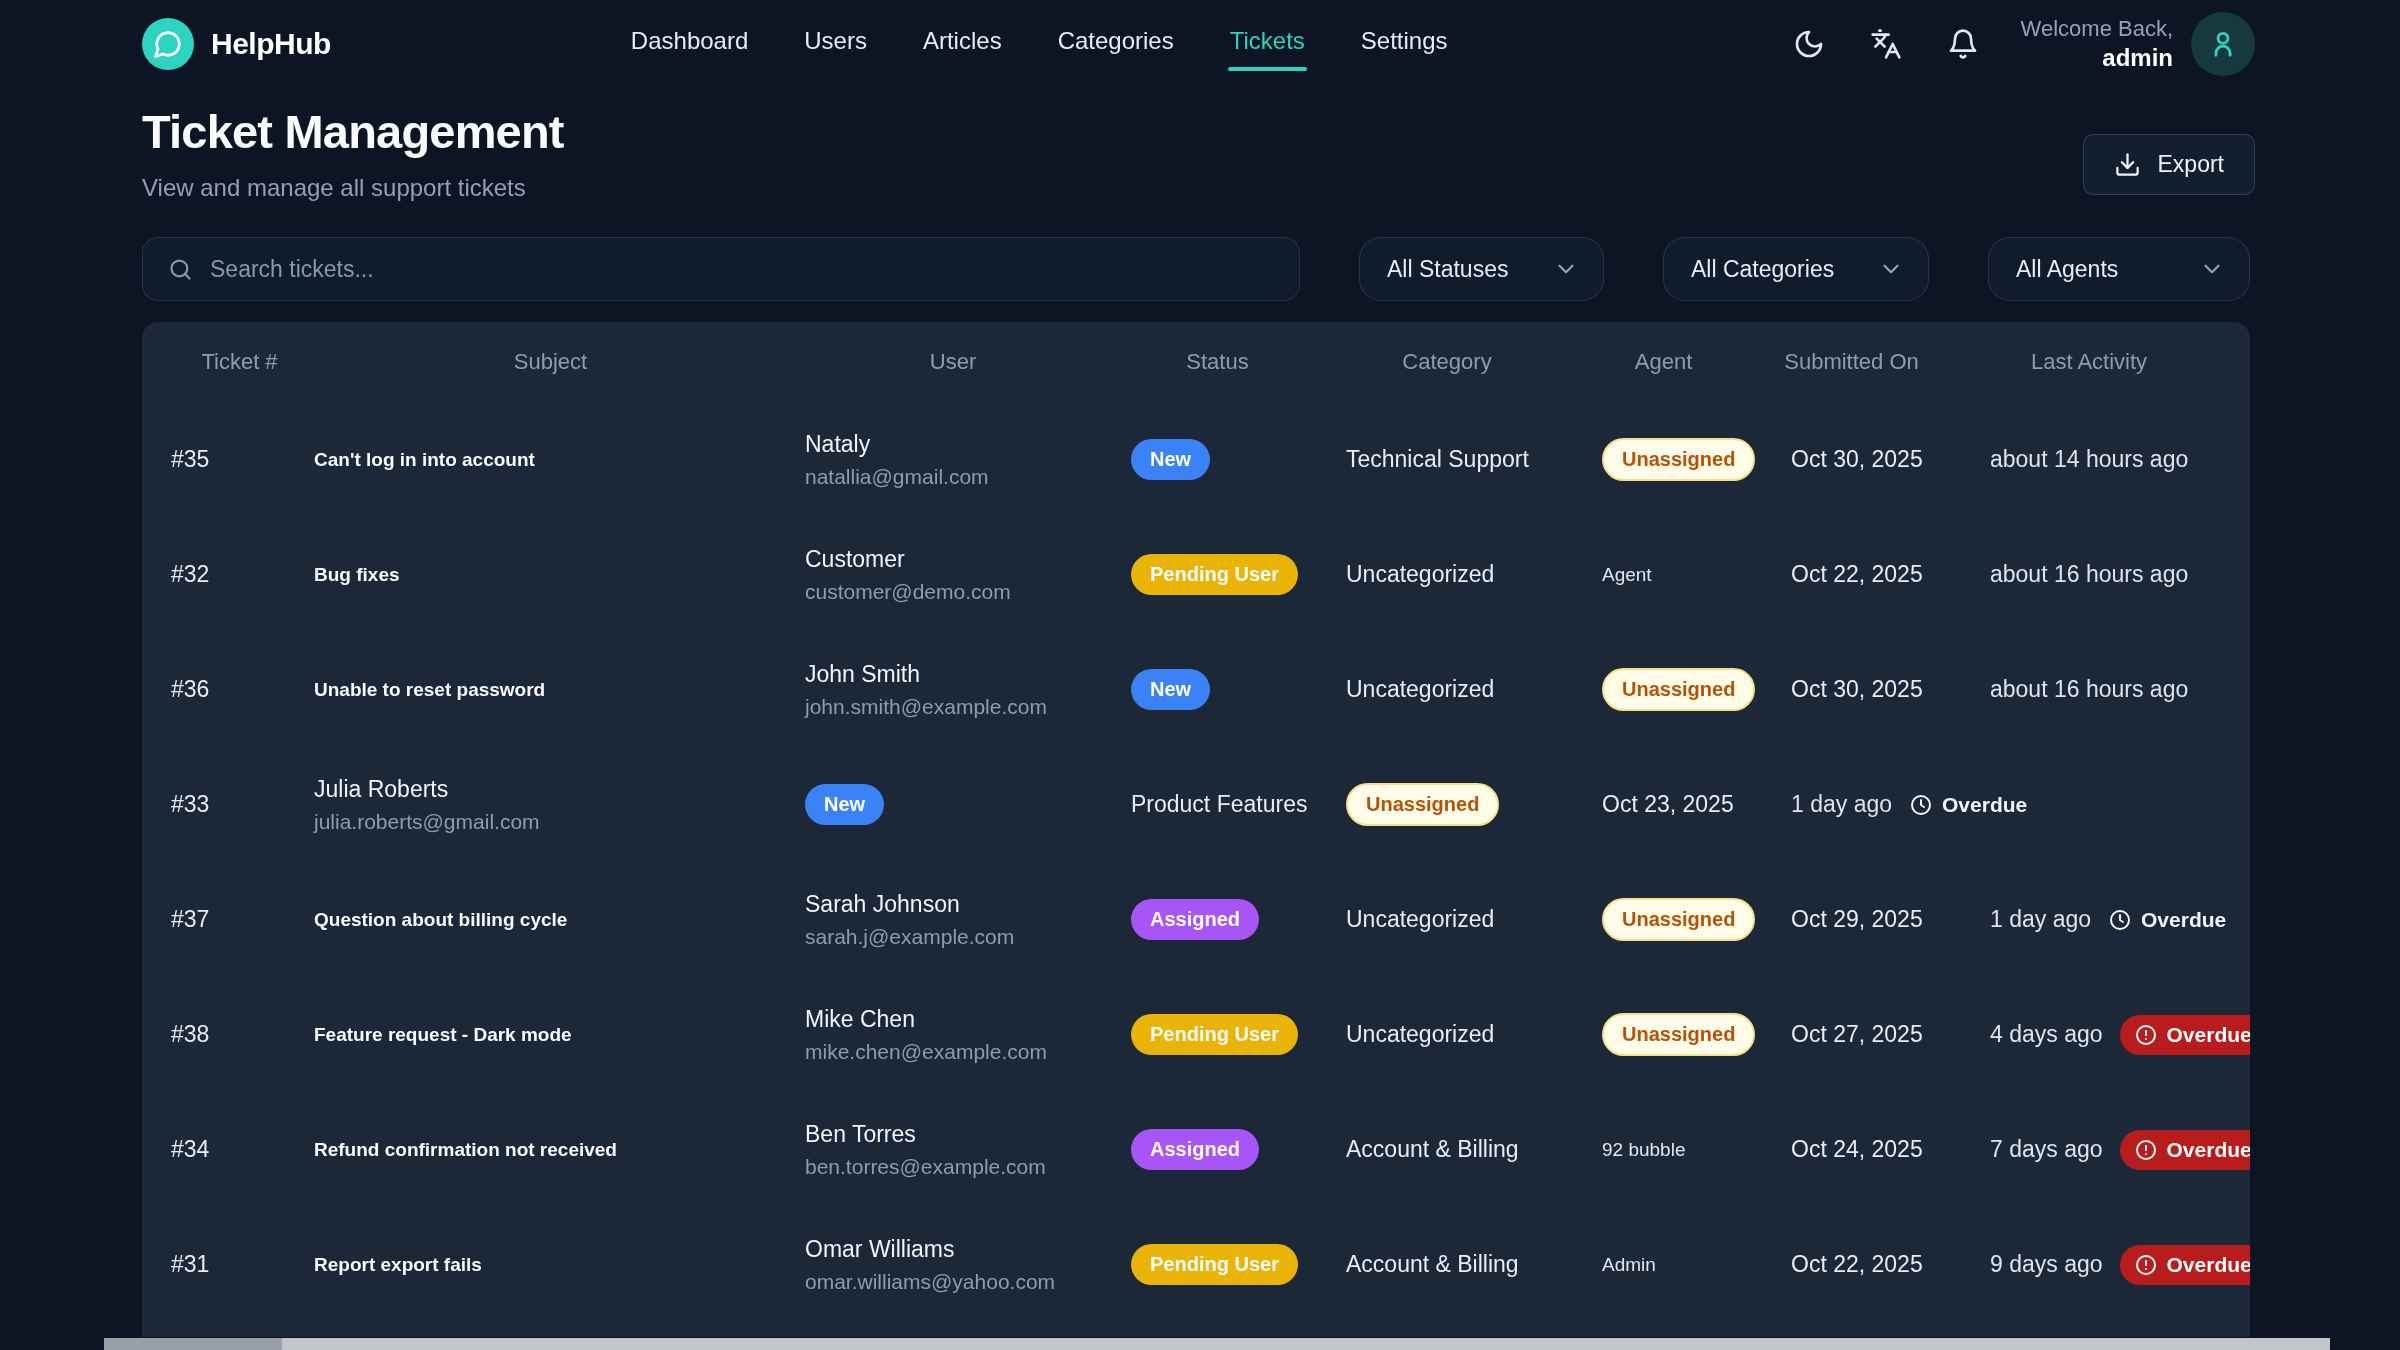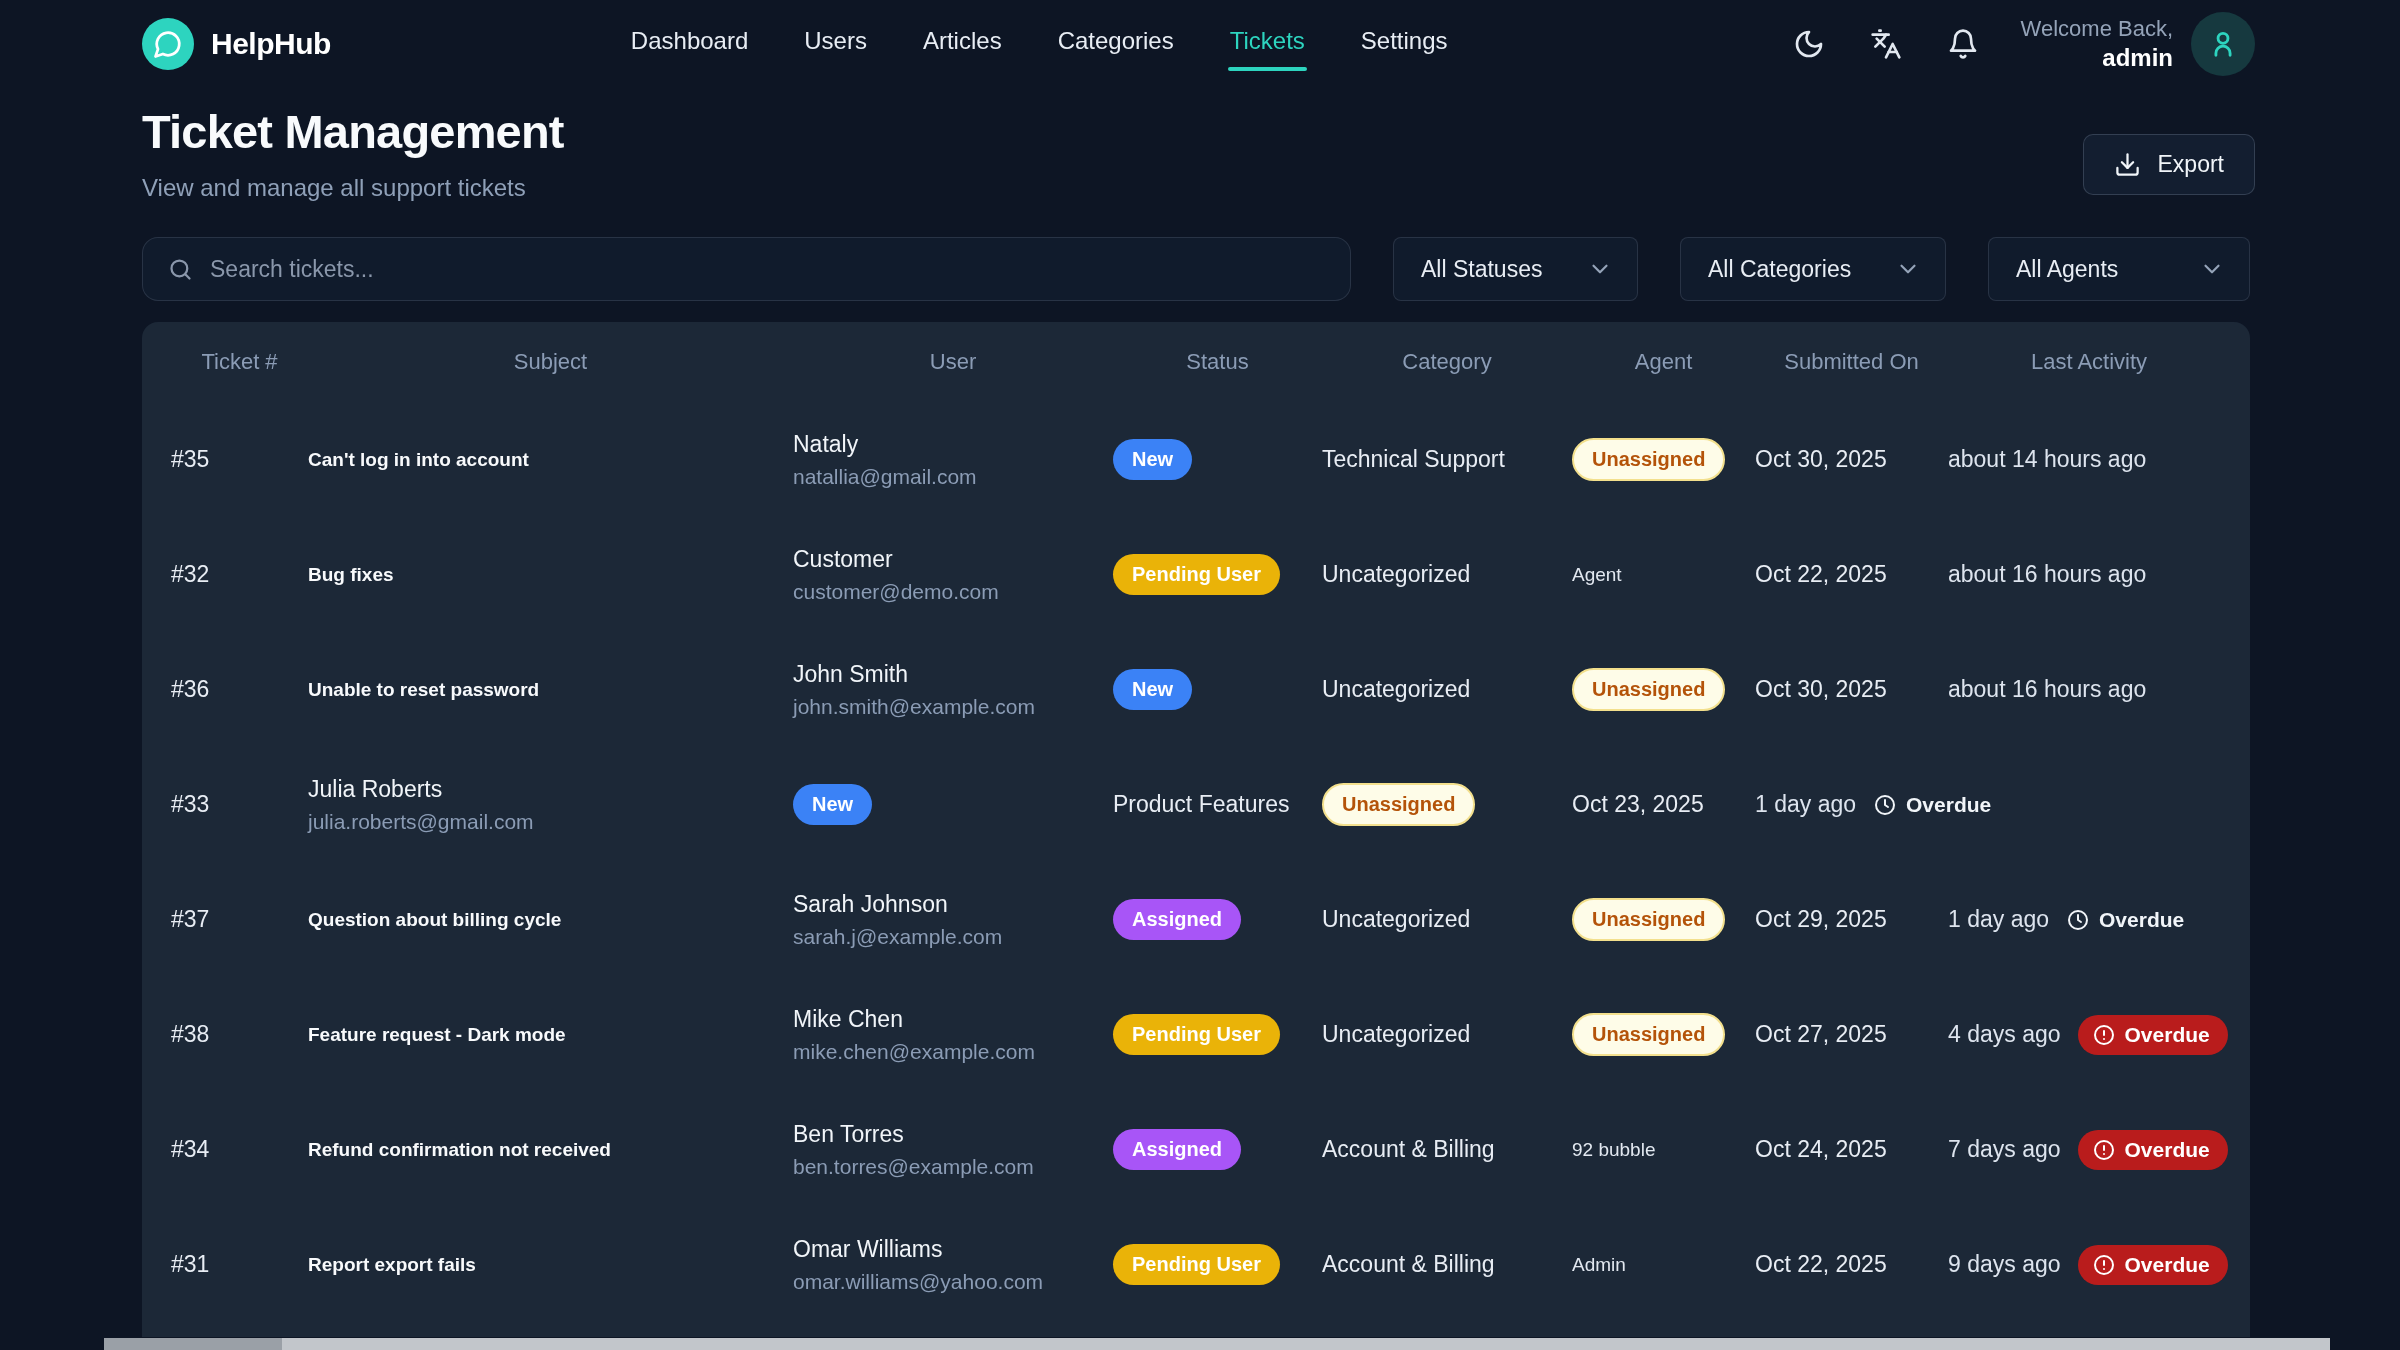--- a/index.html
+++ b/index.html
@@ -42,33 +42,33 @@
     background:#131e30; border:1px solid rgba(148,163,184,0.25); border-radius:10px; color:#f1f5f9; font-size:23px; cursor:pointer; }
   .export-btn svg { width:27px; height:27px; }
 
   
   .filter-row { display:flex; gap:42px; padding:35px 150px 0 142px; }
   .search { flex:1; height:64px; background:#101b2c; border:1px solid rgba(148,163,184,0.18); border-radius:16px;
     display:flex; align-items:center; padding:0 24px; gap:16px; color:#8a97ab; }
   .search svg { width:27px; height:27px; }
   .search input { flex:1; background:transparent; border:none; outline:none; color:#e2e8f0; font-size:23px; font-family:inherit; }
   .search input::placeholder { color:#8a97ab; }
-  .select { height:64px; background:#101b2c; border:1px solid rgba(148,163,184,0.18); border-radius:8px;
-    display:flex; align-items:center; justify-content:space-between; padding:0 24px 0 27px; font-size:23px; color:#e8edf4; cursor:pointer; white-space:nowrap; }
+  .select { height:64px; background:#101b2c; border:1px solid rgba(148,163,184,0.18); border-radius:22px;
+    display:flex; align-items:center; justify-content:space-between; padding:0 24px 0 27px; font-size:23px; color:#e8edf4; cursor:pointer; white-space:nowrap;margin-left:17px; }
   .select svg { width:26px; height:26px; color:#94a3b8; margin-left:30px; }
   .sel-status { width:245px; }
   .sel-category { width:266px; }
   .sel-agent { width:262px; }
 
   
   .card { position:absolute; left:142px; right:150px; top:322px; bottom:13px; background:#1c2837; border-radius:16px 16px 0 0; overflow:hidden; }
   .thead, .trow { display:grid; grid-template-columns:137px 485px 320px 209px 250px 183px 193px 1fr; align-items:center; padding:0 20px 0 29px; }
   .thead { height:80px; color:#8b9cb5; font-size:22px;text-align:center; }
   .thead > div { white-space:nowrap; }
-  .trow { height:115px; cursor:pointer; }
+  .trow { height:115px; cursor:pointer;gap:6px; }
   .cell { white-space:nowrap; }
   .c-ticket { font-size:23px; color:#e8edf4; }
   .c-subject { font-size:19px; font-weight:600; color:#f8fafc; }
   .uname { font-size:23px; color:#f1f5f9; font-weight:500; }
   .uemail { font-size:21px; color:#8b9cb5; margin-top:7px; }
   .c-category { font-size:23px; color:#e8edf4; }
   .c-submitted { font-size:23px; color:#e8edf4; }
 
   .badge { display:inline-block; font-size:20px; font-weight:700; padding:9px 19px; border-radius:999px; color:#ffffff; }
   .badge[data-variant="new"] { background:#3b82f6; }

